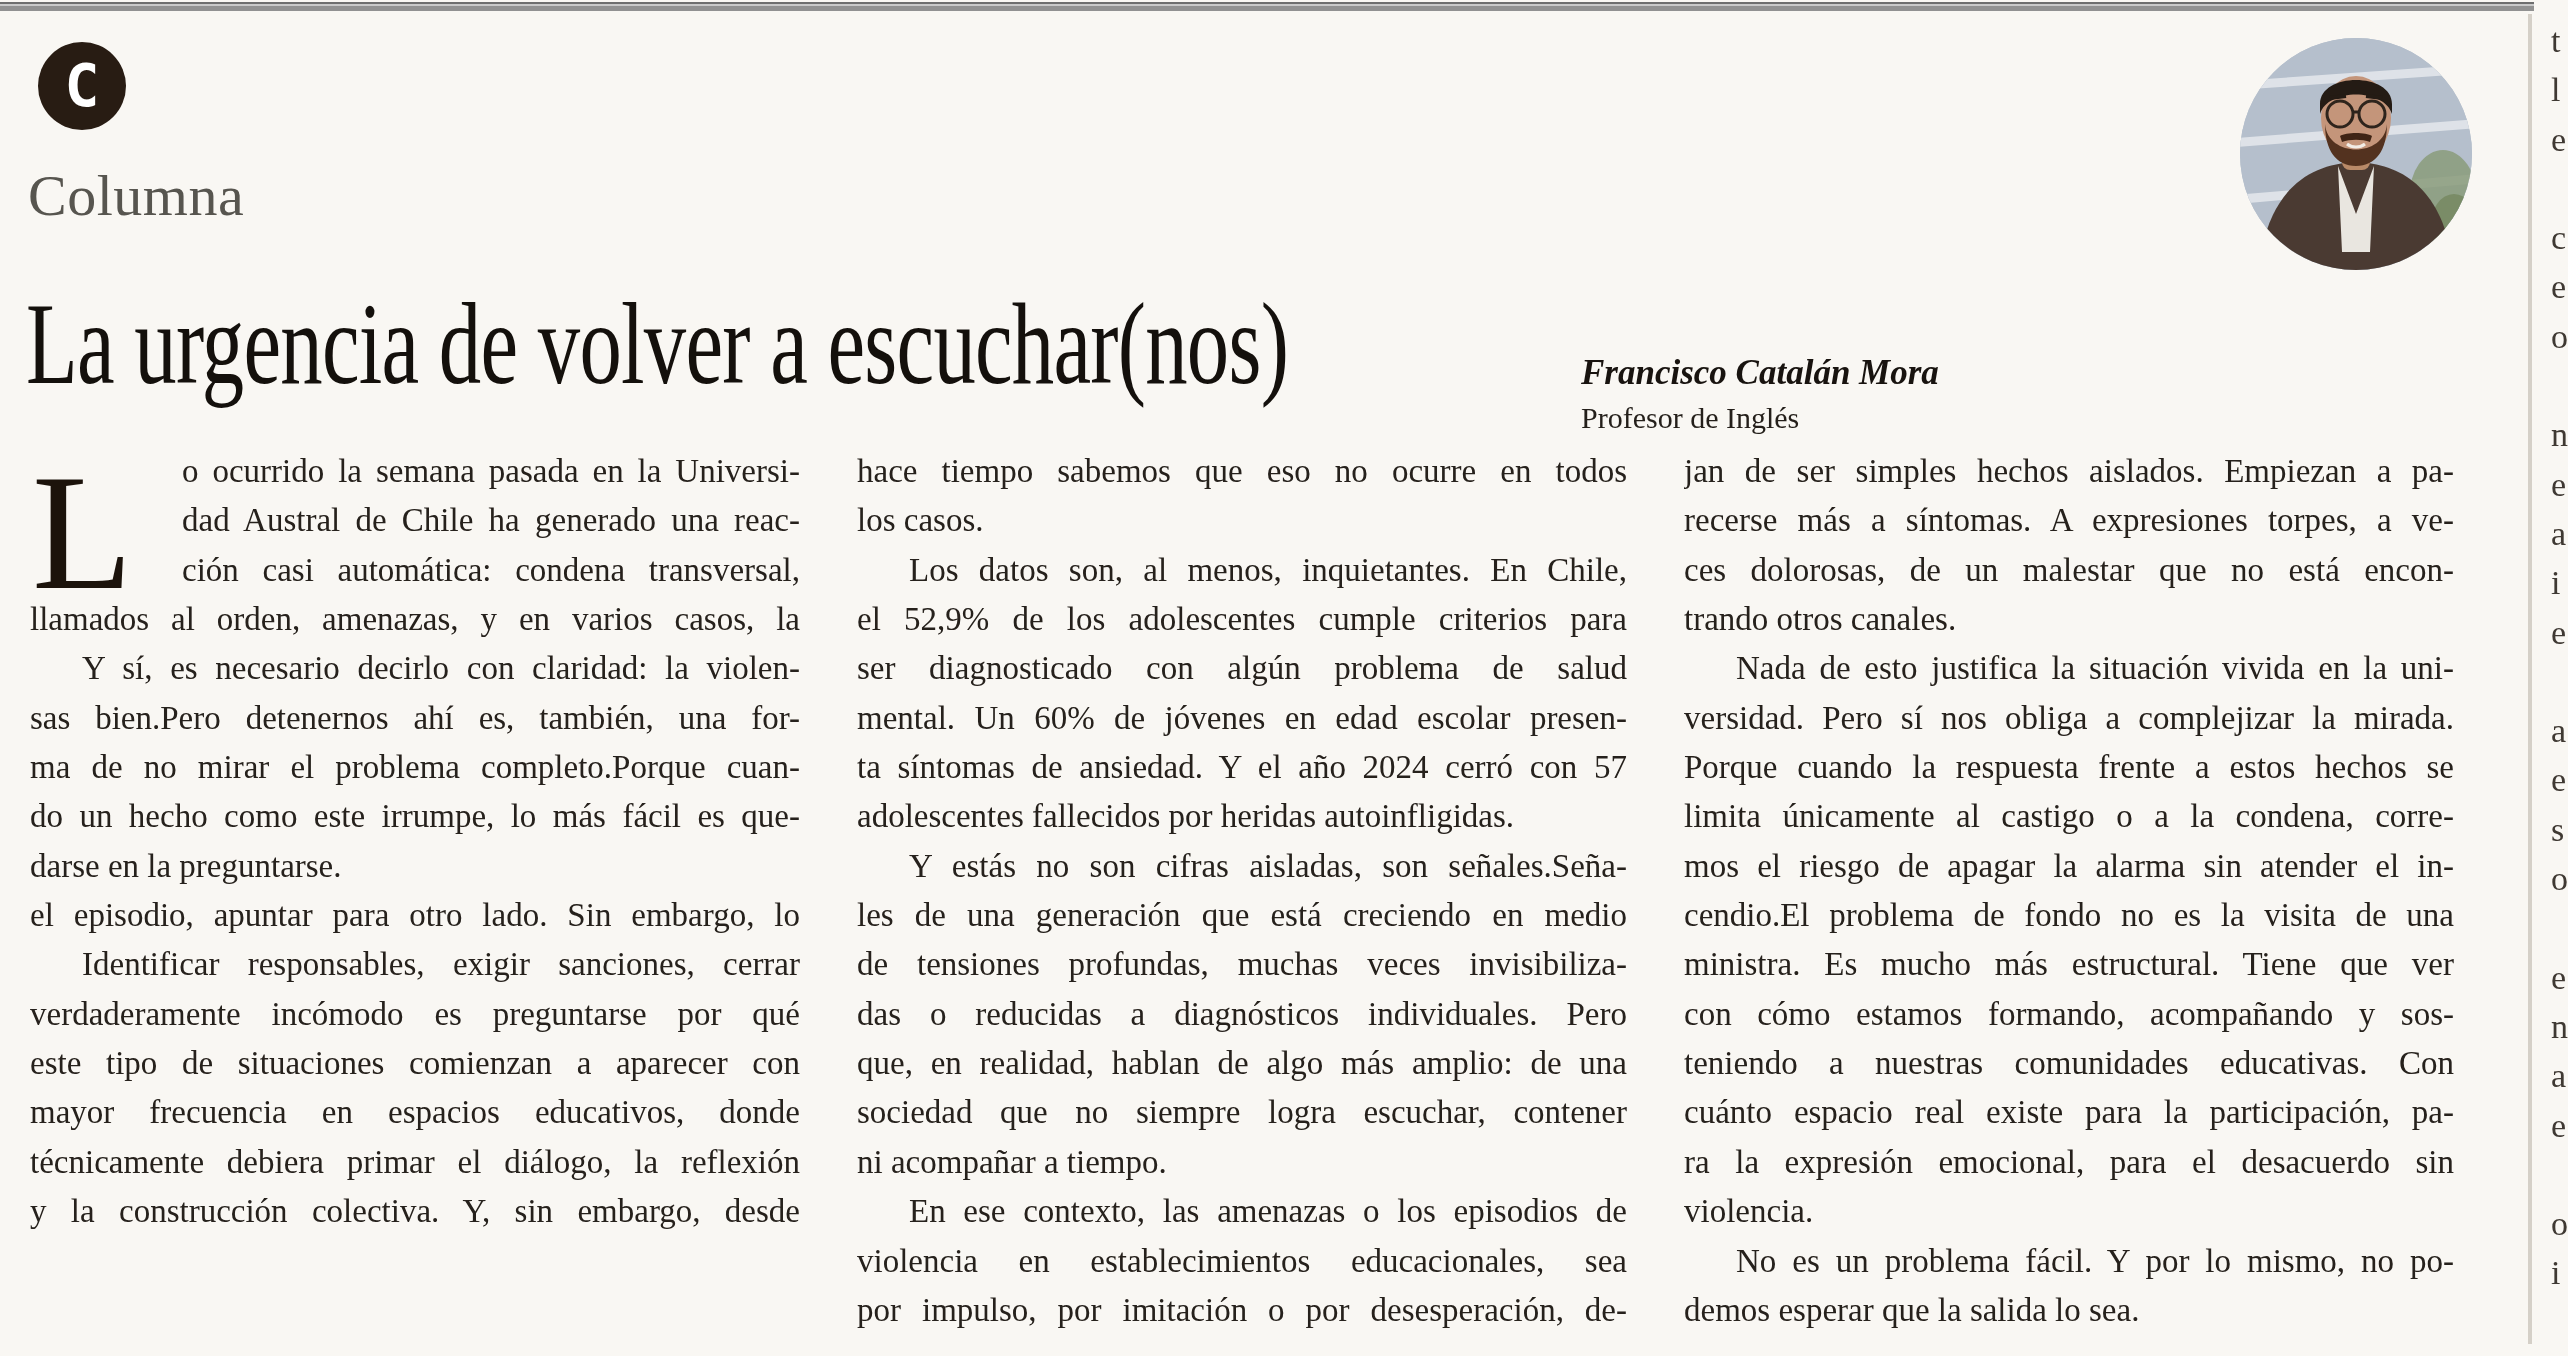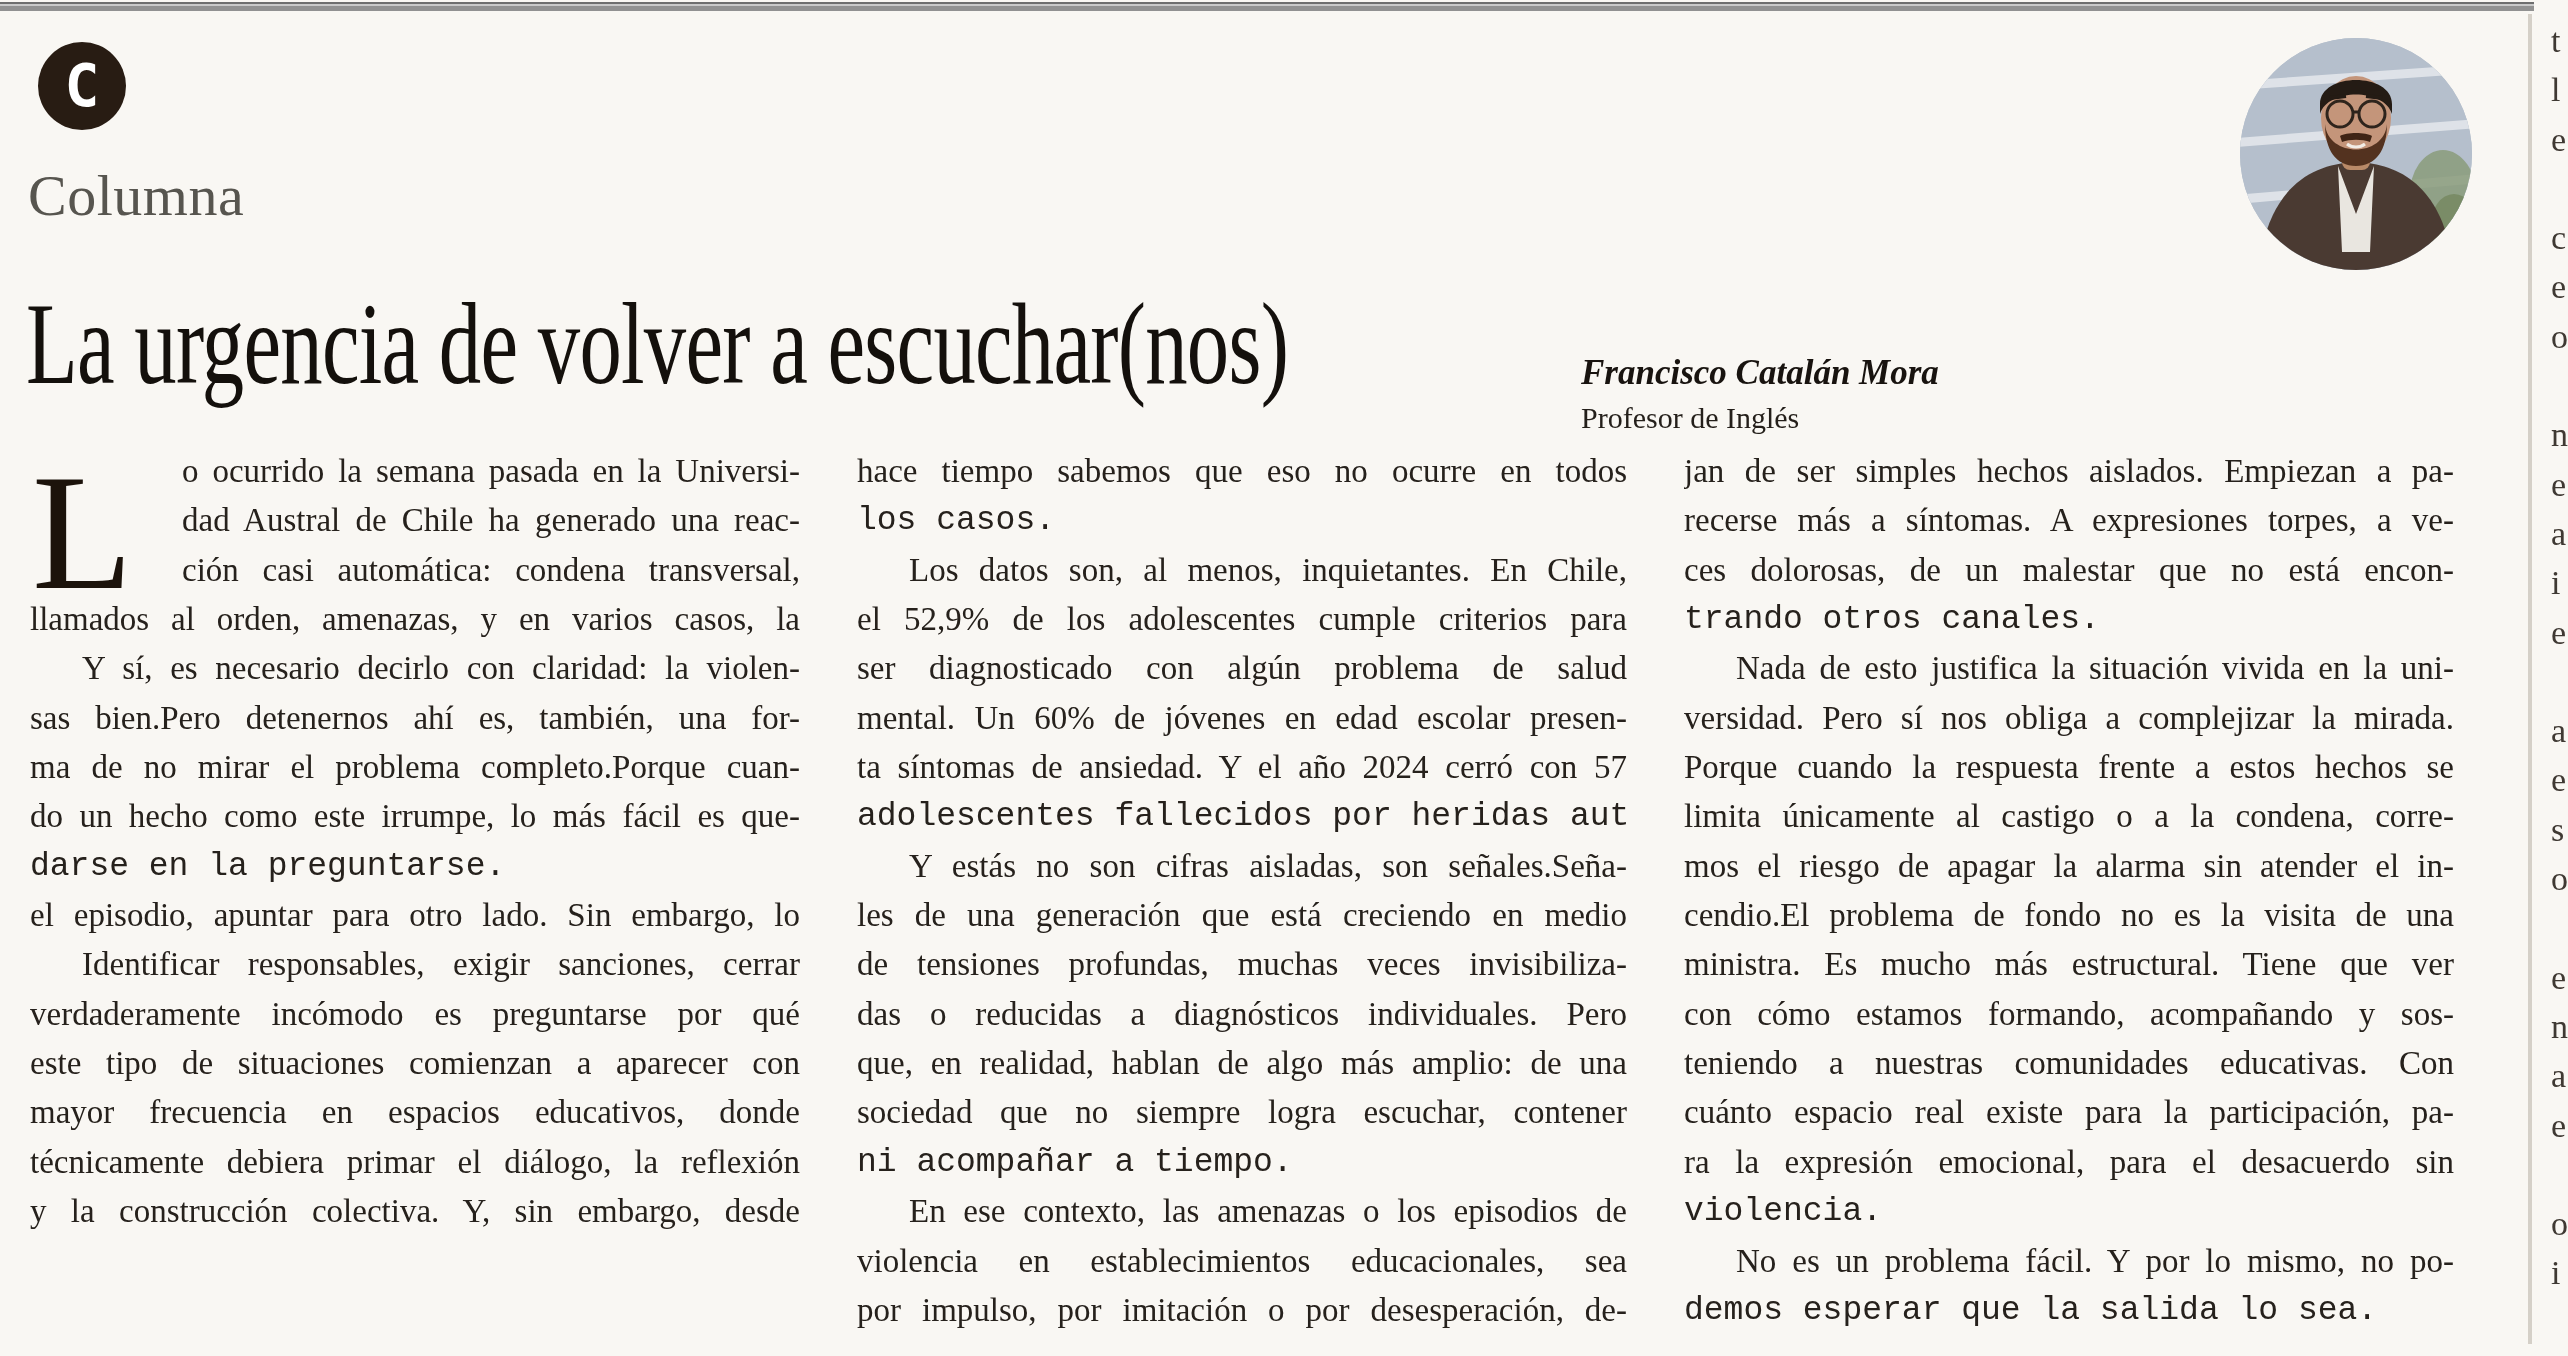--- a/index.html
+++ b/index.html
@@ -38,21 +38,21 @@
     overflow:hidden;background:#b5bfcc;
   }
   .article-body{
     position:absolute;left:30px;top:447px;display:flex;gap:57px;
   }
   .col{width:770px;}
   .line{
     height:49.35px;line-height:49.35px;font-size:33px;color:#26211c;
     text-align:justify;text-align-last:justify;overflow:hidden;white-space:nowrap;
   }
-  .line.par-end{text-align-last:left;font-family:Liberation Mono, monospace;}
+  .line.par-end{text-align-last:left;}
   .line.indent{text-indent:52px;}
   .line.drop{padding-left:152px;}
   .drop-cap{
     position:absolute;left:32px;top:450px;font-size:165px;line-height:1;
     color:#1c130b;font-weight:500;
   }
   .column-divider{
     position:absolute;left:2528px;top:14px;width:4px;height:1330px;background:#d5d0c8;
   }
   .edge-strip{

